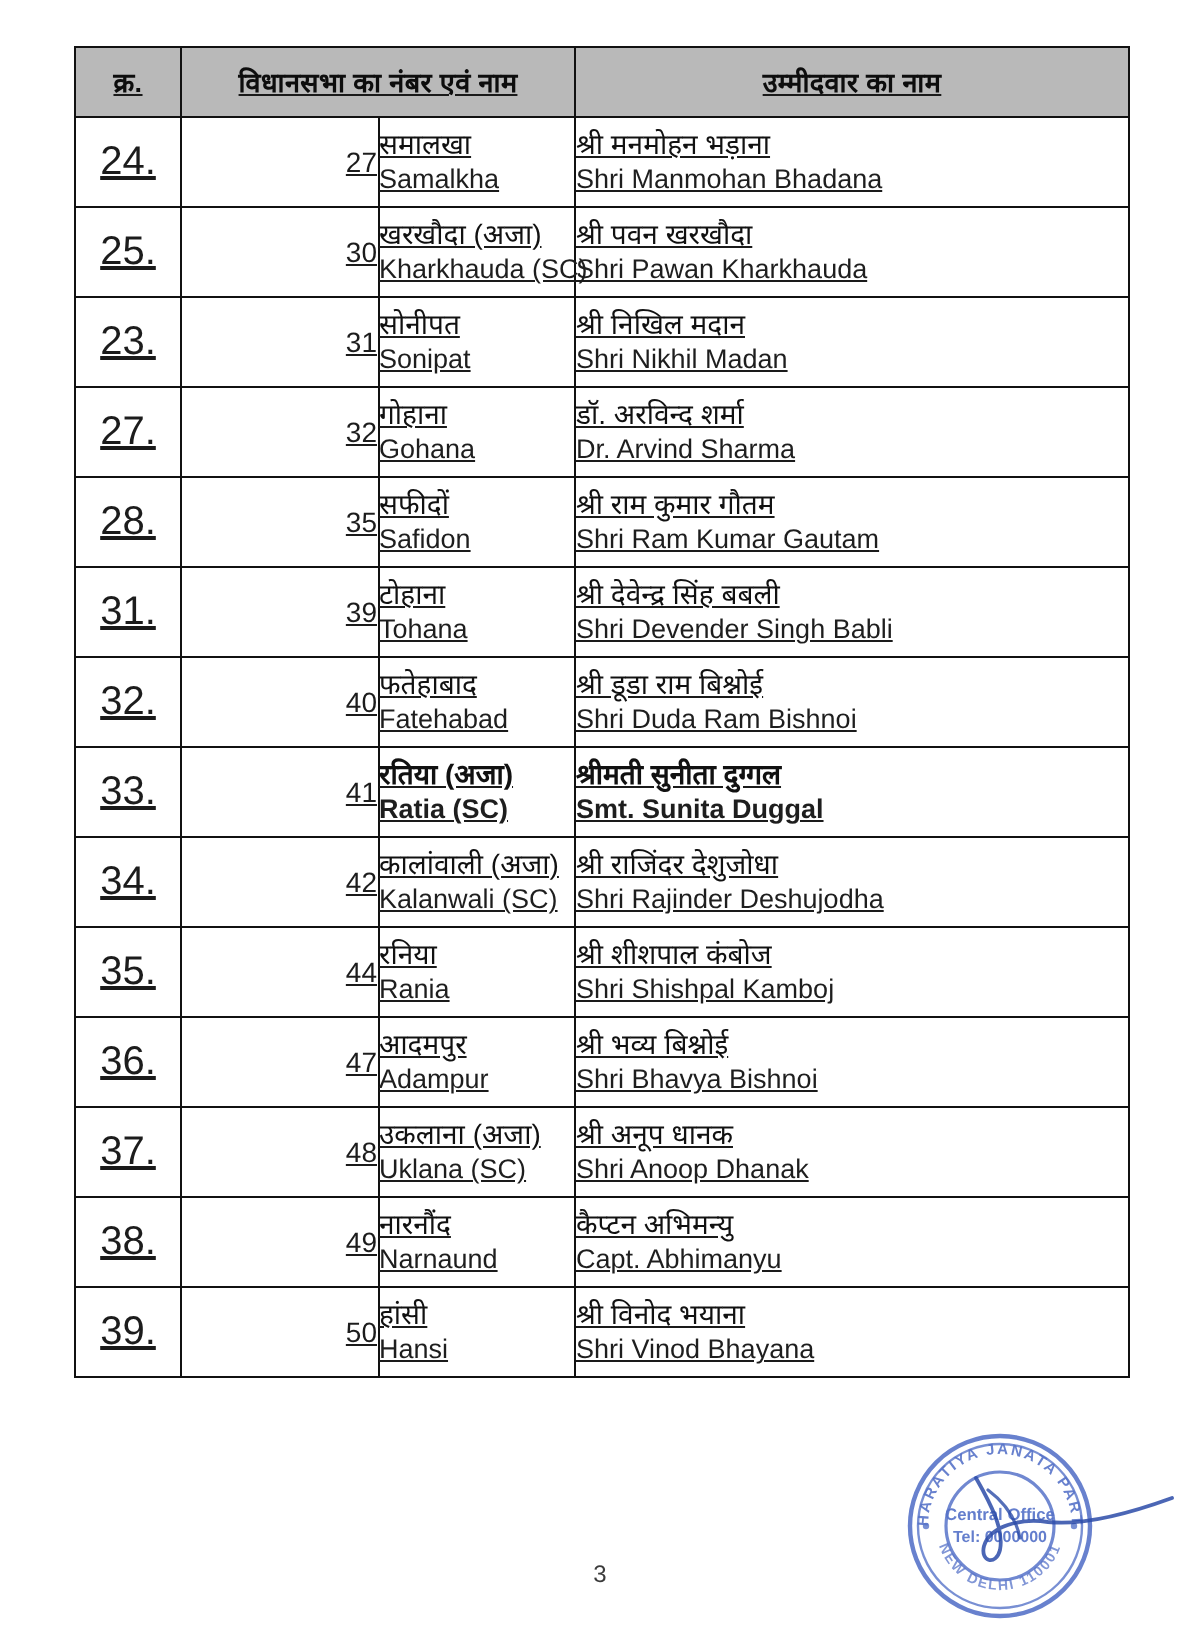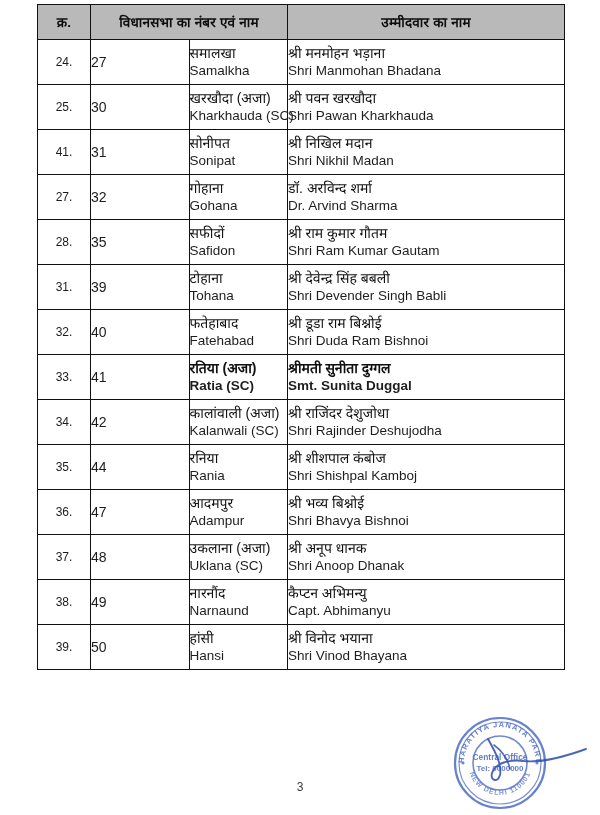--- a/index.html
+++ b/index.html
@@ -17,24 +17,25 @@
   }
   #page {
     position: absolute;
     left: 0; top: 0;
     width: 600px;
     height: 815px;
   }
   table.candidate-table {
     position: absolute;
     left: 37px;
-    top: 4px;
+    top: 23px;
     width: 526px;
     border-collapse: collapse;
     table-layout: fixed;
+    text-decoration: underline;
   }
   table.candidate-table td,
   table.candidate-table th {
     border: 1px solid #111111;
     padding: 0;
     vertical-align: middle;
   }
   thead th {
     background: #b9b9b9;
     height: 34px;
@@ -44,26 +45,26 @@
     letter-spacing: 0.2px;
     color: #0d0d0d;
   }
   th.col-sr { width: 52px; }
   th.col-acname { width: 196px; }
   th.col-cand { width: 276px; }
 
   td.cell-sr {
     width: 52px;
     text-align: center;
-    font-size: 12px;
+    font-size: 20px;
     color: #1c1c1c;
   }
   td.cell-acno {
     width: 36px;
-    text-align: left;
+    text-align: right;
     font-size: 14px;
     color: #1c1c1c;
   }
   td.cell-acname {
     width: 160px;
     padding: 4px 0 4px 7px;
   }
   td.cell-cand {
     width: 276px;
     padding: 4px 0 4px 9px;
@@ -150,21 +151,21 @@
           <td class="cell-acname">
             <span class="hi">खरखौदा (अजा)</span>
             <span class="en">Kharkhauda (SC)</span>
           </td>
           <td class="cell-cand">
             <span class="hi">श्री पवन खरखौदा</span>
             <span class="en">Shri Pawan Kharkhauda</span>
           </td>
         </tr>
         <tr>
-          <td class="cell-sr">41.</td>
+          <td class="cell-sr">23.</td>
           <td class="cell-acno">31</td>
           <td class="cell-acname">
             <span class="hi">सोनीपत</span>
             <span class="en">Sonipat</span>
           </td>
           <td class="cell-cand">
             <span class="hi">श्री निखिल मदान</span>
             <span class="en">Shri Nikhil Madan</span>
           </td>
         </tr>

